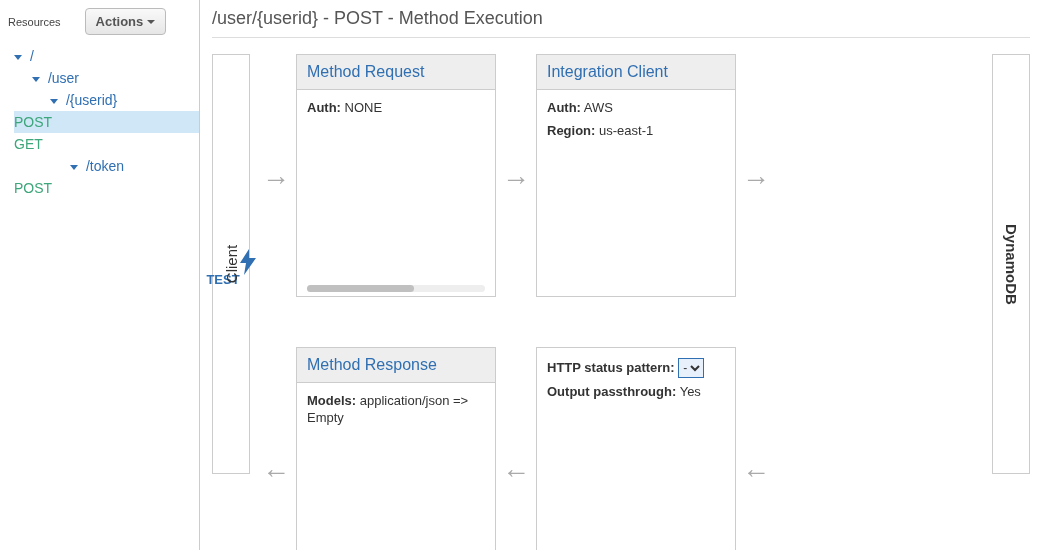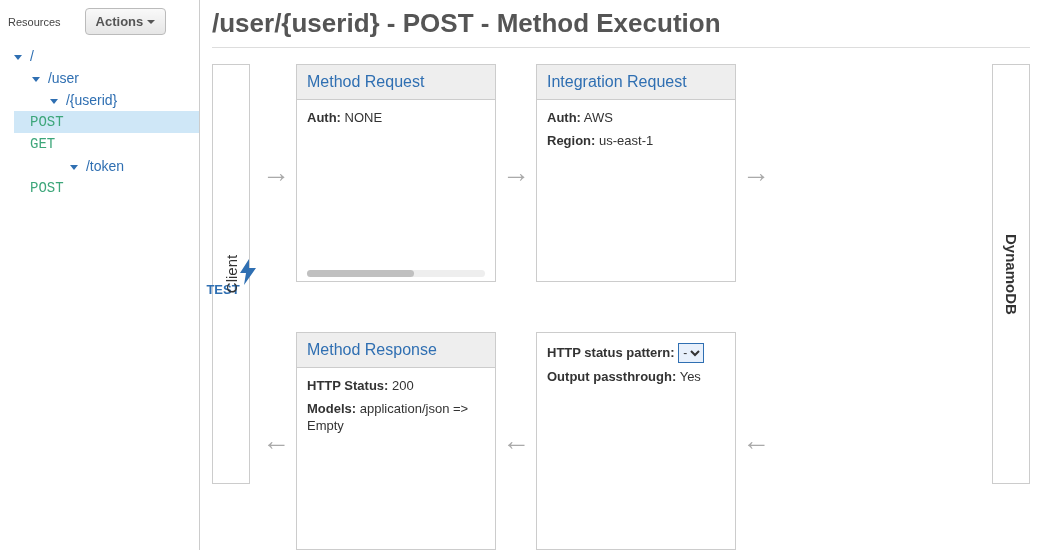--- a/index.html
+++ b/index.html
@@ -57,39 +57,39 @@
   .tree-node .caret-icon {
     display: inline-block;
     width: 0; height: 0;
     border-left: 4px solid transparent;
     border-right: 4px solid transparent;
     border-top: 5px solid #2f6fb2;
     margin-right: 4px;
     vertical-align: middle;
   }
   .tree-node .label { color: #2f6fb2; }
-  .tree-node.method { padding-left: 16px; font-family: Liberation Mono, monospace; }
+  .tree-node.method { padding-left: 0; }
   .tree-node.method .label { color: #3da67a; font-weight: 400; }
   .tree-node.selected {
     background: #cfe7f7;
   }
   .indent-1 { padding-left: 18px; }
   .indent-2 { padding-left: 36px; }
   .indent-3 { padding-left: 56px; }
   .indent-4 { padding-left: 56px; }
   .indent-5 { padding-left: 76px; }
 
   .content {
     flex: 1;
     padding: 8px 12px 0 12px;
     overflow: hidden;
   }
   .page-title {
-    font-size: 26px;
-    font-weight: 700;
+    font-size: 18px;
+    font-weight: 400;
     color: #555;
     padding-bottom: 8px;
     border-bottom: 1px solid #ddd;
     margin-bottom: 16px;
   }
   .diagram {
     display: flex;
     align-items: stretch;
     gap: 6px;
   }
@@ -137,21 +137,21 @@
     align-items: center;
     height: 420px;
   }
   .arrow {
     color: #aaa;
     font-size: 28px;
     text-align: center;
   }
   .panel {
     border: 1px solid #ccc;
-    height: 218px;
+    height: 243px;
     display: flex;
     flex-direction: column;
     overflow: hidden;
   }
   .panel-header {
     background: #eee;
     color: #2f6fb2;
     font-size: 16px;
     padding: 8px 10px;
     border-bottom: 1px solid #ccc;
@@ -264,33 +264,32 @@
           <div class="panel-header">Method Request</div>
           <div class="panel-body">
             <div class="row"><b>Auth:</b> <span>NONE</span></div>
             <div class="scroll-indicator">
                 <div class="scroll-thumb"></div>
               </div>
           </div>
         </div>
         <div class="arrow">→</div>
         <div class="panel">
-          <div class="panel-header">Integration Request</div>
+          <div class="panel-header">Integration Client</div>
           <div class="panel-body">
             <div class="row"><b>Auth:</b> <span>AWS</span></div>
             <div class="row"><b>Region:</b> <span>us-east-1</span></div>
           </div>
         </div>
         <div class="arrow">→</div>
 
         <div class="arrow">←</div>
         <div class="panel">
           <div class="panel-header">Method Response</div>
           <div class="panel-body">
-            <div class="row"><b>HTTP Status:</b> <span>200</span></div>
             <div class="row"><b>Models:</b> <span>application/json =&gt; Empty</span></div>
           </div>
         </div>
         <div class="arrow">←</div>
         <div class="panel">
           <div class="panel-body">
             <div class="row">
               <b>HTTP status pattern:</b>
               <select class="tiny">
                 <option>-</option>

